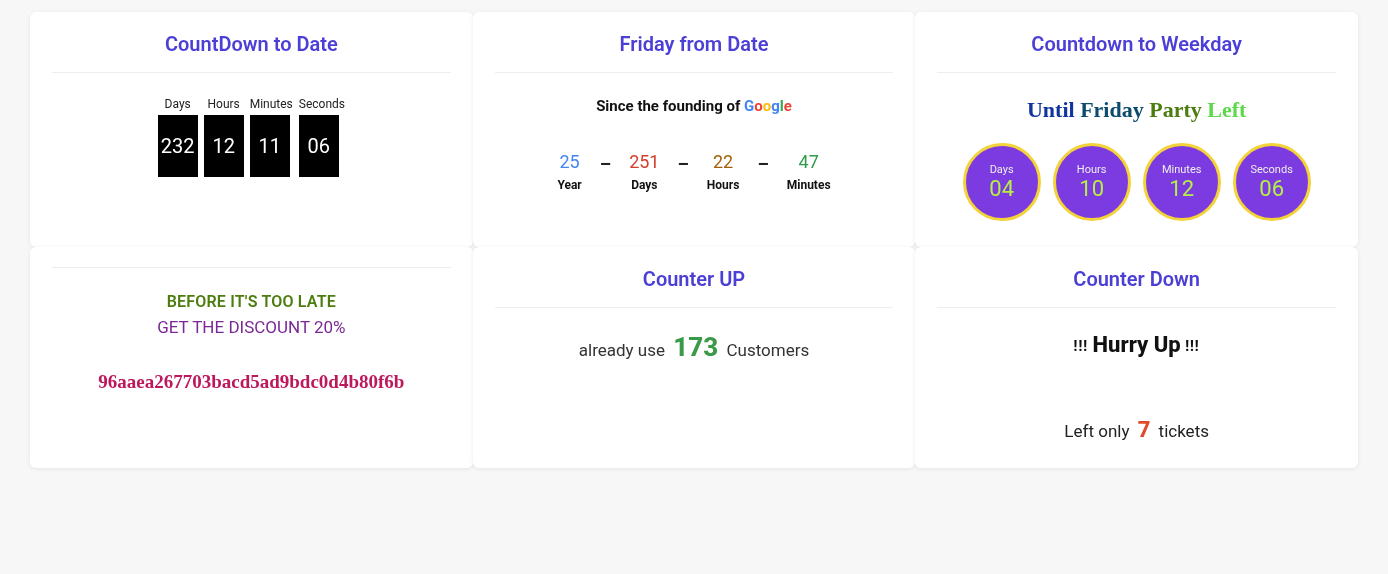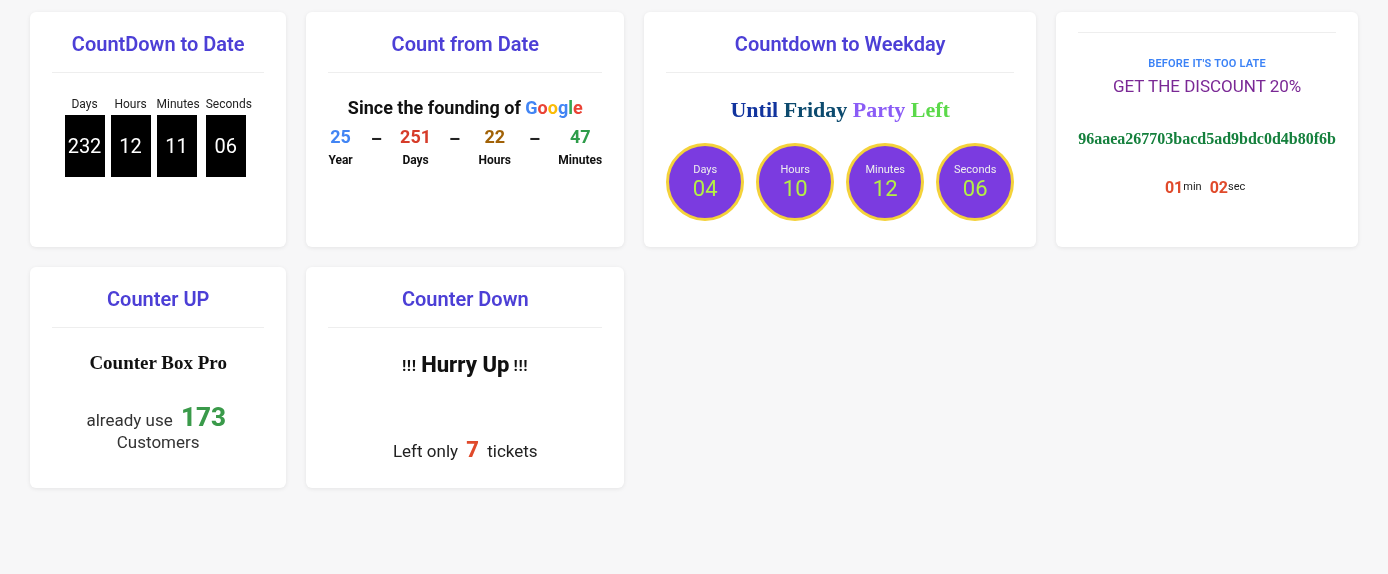--- a/index.html
+++ b/index.html
@@ -3,22 +3,21 @@
   <meta charset="utf-8">
   <style>
     * { box-sizing: border-box; margin: 0; padding: 0; }
     body {
       font-family: -apple-system, BlinkMacSystemFont, "Segoe UI", Roboto, sans-serif;
       background: #f7f7f8;
       padding: 12px 30px;
     }
     .grid {
       display: grid;
-      grid-template-columns: repeat(4, 1fr);
-      gap: 20px;
+      grid-template-columns: repeat(3, 1fr);
       max-width: 1360px;
       margin: 0 auto;
     }
     .card {
       background: #fff;
       border-radius: 6px;
       box-shadow: 0 1px 4px rgba(0,0,0,0.08);
       padding: 20px 22px 26px;
       text-align: center;
     }
@@ -54,58 +53,58 @@
       width: 40px;
       height: 62px;
       display: flex;
       align-items: center;
       justify-content: center;
       font-size: 20px;
     }
 
     
     .c2-heading {
-      font-size: 18px;
+      font-size: 15px;
       font-weight: 700;
       color: #111;
-      margin-bottom: 8px;
+      margin-bottom: 36px;
       text-align: center;
     }
     .google-g1 { color:#4285F4; }
     .google-o1 { color:#EA4335; }
     .google-o2 { color:#FBBC05; }
     .google-g2 { color:#4285F4; }
     .google-l  { color:#34A853; }
     .google-e  { color:#EA4335; }
     .c2-row {
       display: flex;
       justify-content: center;
       align-items: flex-start;
       gap: 18px;
       font-weight: 700;
     }
     .c2-sep { color: #222; font-size: 18px; margin-top: 2px; }
     .c2-col { display:flex; flex-direction:column; gap:6px; }
-    .c2-val { font-size: 18px; font-weight: 700; }
+    .c2-val { font-size: 18px; font-weight: 400; }
     .c2-val.blue { color:#4285F4; }
     .c2-val.red { color:#d63c2a; }
     .c2-val.yellow { color:#a16207; }
     .c2-val.green { color:#2e9c4a; }
     .c2-lbl { font-size: 12px; color:#111; font-weight:700; }
 
     
     .c3-heading {
       font-family: "Comic Sans MS", cursive;
       font-size: 22px;
       font-weight: bold;
       margin-bottom: 20px;
     }
     .c3-heading .blue { color:#11349e; }
     .c3-heading .orange { color:#0c4a6e; }
-    .c3-heading .black { color:#8b5cf6; }
+    .c3-heading .black { color:#4d7c0f; }
     .c3-heading .green { color:#5bd94a;margin-top:28px; }
     .c3-circles {
       display: flex;
       justify-content: center;
       gap: 12px;
     }
     .c3-circle {
       width: 78px; height:78px;
       border-radius: 50%;
       background: #7b3be0;
@@ -114,37 +113,36 @@
       flex-direction: column;
       align-items: center;
       justify-content: center;
       color: #eee;
     }
     .c3-circle .sm { font-size:11px; }
     .c3-circle .big { font-size:22px; color:#b5f045; font-weight:400;text-align:right; }
 
     
     .c4-pre {
-      color: #3b82f6;
-      font-size: 11px;
+      color: #4d7c0f;
+      font-size: 16px;
       font-weight: 600;
       letter-spacing: 0.2px;
       margin-bottom: 6px;
     }
     .c4-discount {
       color: #7a2895;
       font-size: 17px;
       margin-bottom: 34px;
     }
     .c4-hash {
       font-family: Georgia, "Times New Roman", serif;
       font-weight: 700;
-      font-size: 16px;
-      color: #15803d;
-      margin-bottom: 30px;
+      font-size: 19px;
+      color: #be185d;
     }
     .c4-timer {
       font-size: 16px;
       font-weight: 700;
     }
     .c4-timer .num { color:#e04a2b; }
     .c4-timer .unit { color:#222; font-size:11px; font-weight:400; vertical-align: top; position: relative; top:2px; margin-right:4px;}
 
     
     .c5-head {
@@ -191,21 +189,21 @@
         <div class="c1-box">11</div>
       </div>
       <div class="c1-col">
         <div class="c1-lbl">Seconds</div>
         <div class="c1-box">06</div>
       </div>
     </div>
   </div>
 
   <div class="card">
-    <div class="card-title">Count from Date</div>
+    <div class="card-title">Friday from Date</div>
     <hr>
     <div class="c2-heading">
       <span>Since the founding of </span><span><span class="google-g1">G</span><span class="google-o1">o</span><span class="google-o2">o</span><span class="google-g2">g</span><span class="google-l">l</span><span class="google-e">e</span></span>
     </div>
     <div class="c2-row">
       <div class="c2-col">
         <div class="c2-val blue">25</div>
         <div class="c2-lbl">Year</div>
       </div>
       <div class="c2-sep">–</div>
@@ -253,30 +251,25 @@
         <div class="big">06</div>
       </div>
     </div>
   </div>
 
   <div class="card">
     <hr>
     <div class="c4-pre">BEFORE IT'S TOO LATE</div>
     <div class="c4-discount">GET THE DISCOUNT 20%</div>
     <div class="c4-hash">96aaea267703bacd5ad9bdc0d4b80f6b</div>
-    <div class="c4-timer">
-      <span class="num">01</span><span class="unit">min</span>
-      <span class="num">02</span><span class="unit">sec</span>
-    </div>
   </div>
 
   <div class="card">
     <div class="card-title">Counter UP</div>
     <hr>
-    <div class="c5-head">Counter Box Pro</div>
     <div class="c5-line">
       <span>already use </span><span class="big">173</span><span> Customers</span>
     </div>
   </div>
 
   <div class="card">
     <div class="card-title">Counter Down</div>
     <hr>
     <div class="c6-head">
       <span class="excl">!!! </span><span>Hurry Up</span><span class="excl"> !!!</span>

